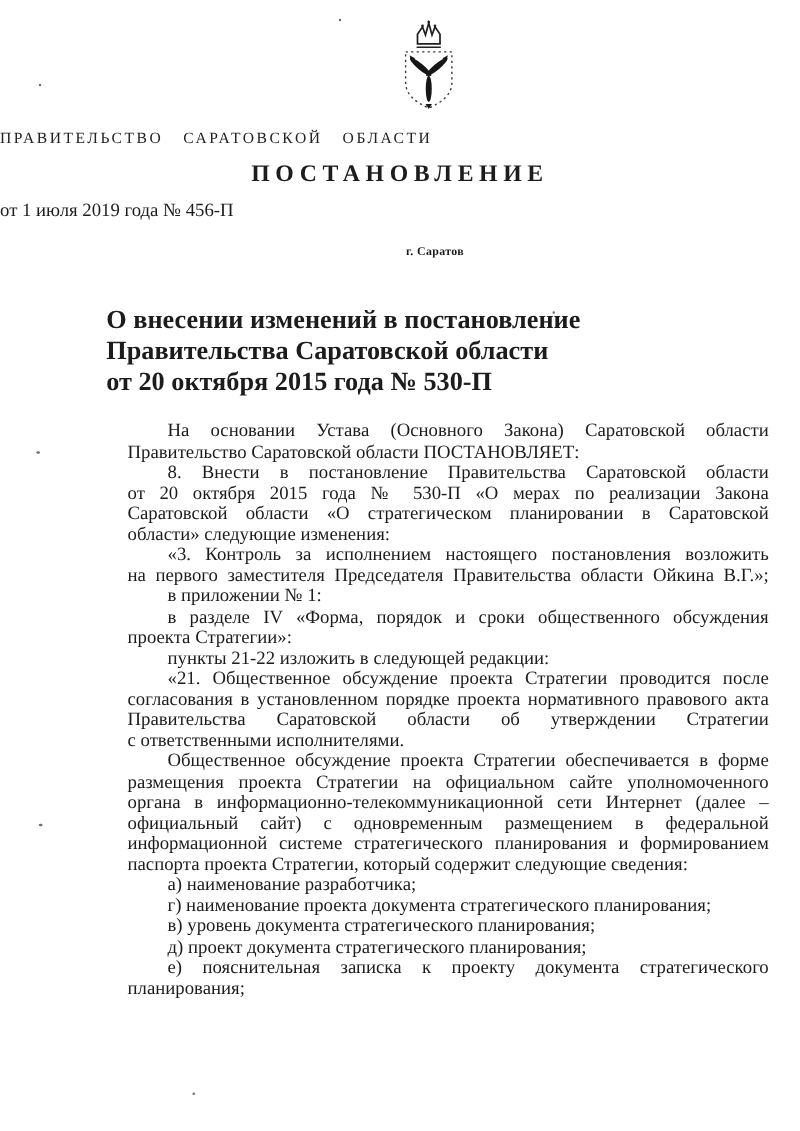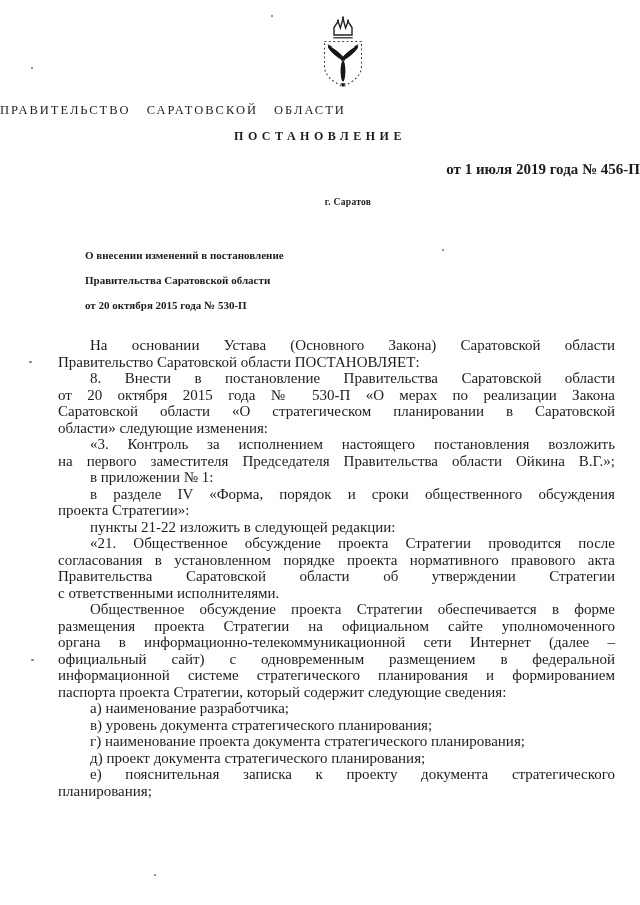--- a/index.html
+++ b/index.html
@@ -7,38 +7,38 @@
     position:relative;width:640px;height:905px;background:#ffffff;overflow:hidden;
     font-family:"Liberation Serif","DejaVu Serif",serif;color:#1c1c1c;
   }
   .emblem{position:absolute;left:320px;top:15px;width:46px;height:76px;}
   .org{
     position:absolute;top:103px;left:0;width:640px;text-align:left;
     font-size:12.5px;letter-spacing:2px;word-spacing:11px;color:#222;
   }
   .doctype{
     position:absolute;top:129px;left:0;width:640px;text-align:center;
-    font-weight:bold;font-size:12px;letter-spacing:4.5px;
+    font-weight:bold;font-size:19px;letter-spacing:4.5px;
   }
   .dateline{
-    position:absolute;top:161px;left:0;width:640px;text-align:right;font-size:15px;font-weight:bold;
+    position:absolute;top:161px;left:0;width:640px;text-align:left;font-size:15px;
   }
   .city{
     position:absolute;top:197px;left:28px;width:640px;text-align:center;
     font-weight:bold;font-size:9.5px;letter-spacing:.3px;
   }
   .title{
     position:absolute;left:85px;top:243px;width:420px;
-    font-weight:bold;font-size:11px;line-height:25px;
+    font-weight:bold;font-size:21px;line-height:25px;
   }
   .body{
     position:absolute;left:58px;top:337px;width:557px;
     font-size:15px;line-height:16.5px;
   }
-  .bl{white-space:nowrap;}
+  .bl{white-space:nowrap;margin-left:44px;}
   .bl.jst{white-space:normal;text-align:justify;text-align-last:justify;}
   .bl.ind{padding-left:32px;}
   .speck{position:absolute;background:#4a4a4a;border-radius:50%;opacity:.8;}
   svg .ink{stroke:#222;fill:none;}
 </style>
 </head>
 <body>
 
 <div class="page">
 
@@ -92,22 +92,22 @@
       <div class="bl jst">согласования в установленном порядке проекта нормативного правового акта</div>
       <div class="bl jst">Правительства Саратовской области об утверждении Стратегии</div>
       <div class="bl">с ответственными исполнителями.</div>
       <div class="bl ind jst">Общественное обсуждение проекта Стратегии обеспечивается в форме</div>
       <div class="bl jst">размещения проекта Стратегии на официальном сайте уполномоченного</div>
       <div class="bl jst">органа в информационно-телекоммуникационной сети Интернет (далее –</div>
       <div class="bl jst">официальный сайт) с одновременным размещением в федеральной</div>
       <div class="bl jst">информационной системе стратегического планирования и формированием</div>
       <div class="bl">паспорта проекта Стратегии, который содержит следующие сведения:</div>
       <div class="bl ind">а) наименование разработчика;</div>
+      <div class="bl ind">г) наименование проекта документа стратегического планирования;</div>
       <div class="bl ind">в) уровень документа стратегического планирования;</div>
-      <div class="bl ind">г) наименование проекта документа стратегического планирования;</div>
       <div class="bl ind">д) проект документа стратегического планирования;</div>
       <div class="bl ind jst">е) пояснительная записка к проекту документа стратегического</div>
       <div class="bl">планирования;</div>
     </div>
 
   <div class="speck" style="left:271px;top:15px;width:2px;height:2px;"></div>
   <div class="speck" style="left:31px;top:67px;width:2px;height:2px;"></div>
   <div class="speck" style="left:442px;top:249px;width:2px;height:2px;"></div>
   <div class="speck" style="left:29px;top:361px;width:3px;height:2px;"></div>
   <div class="speck" style="left:31px;top:659px;width:3px;height:2px;"></div>

